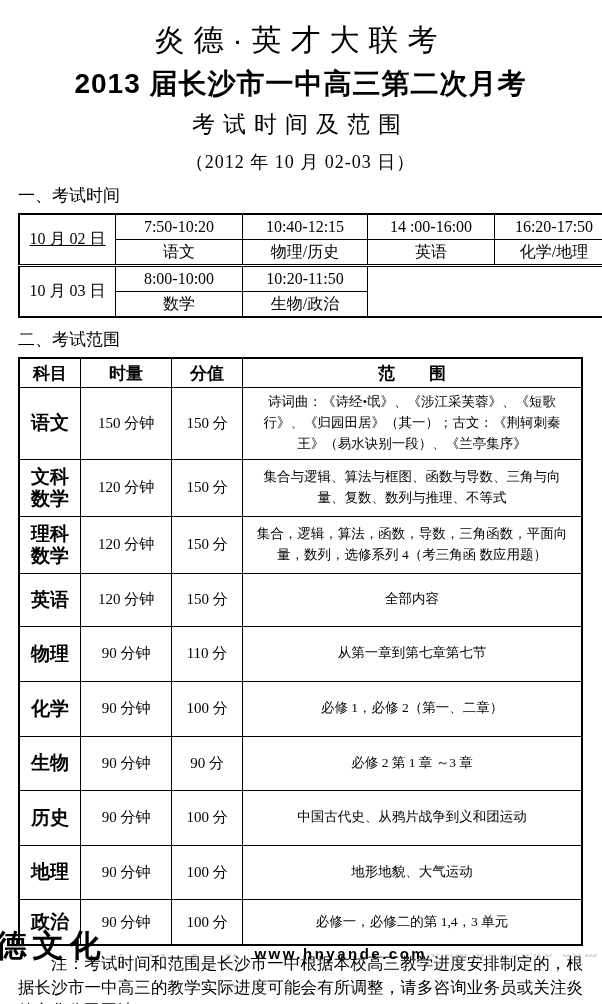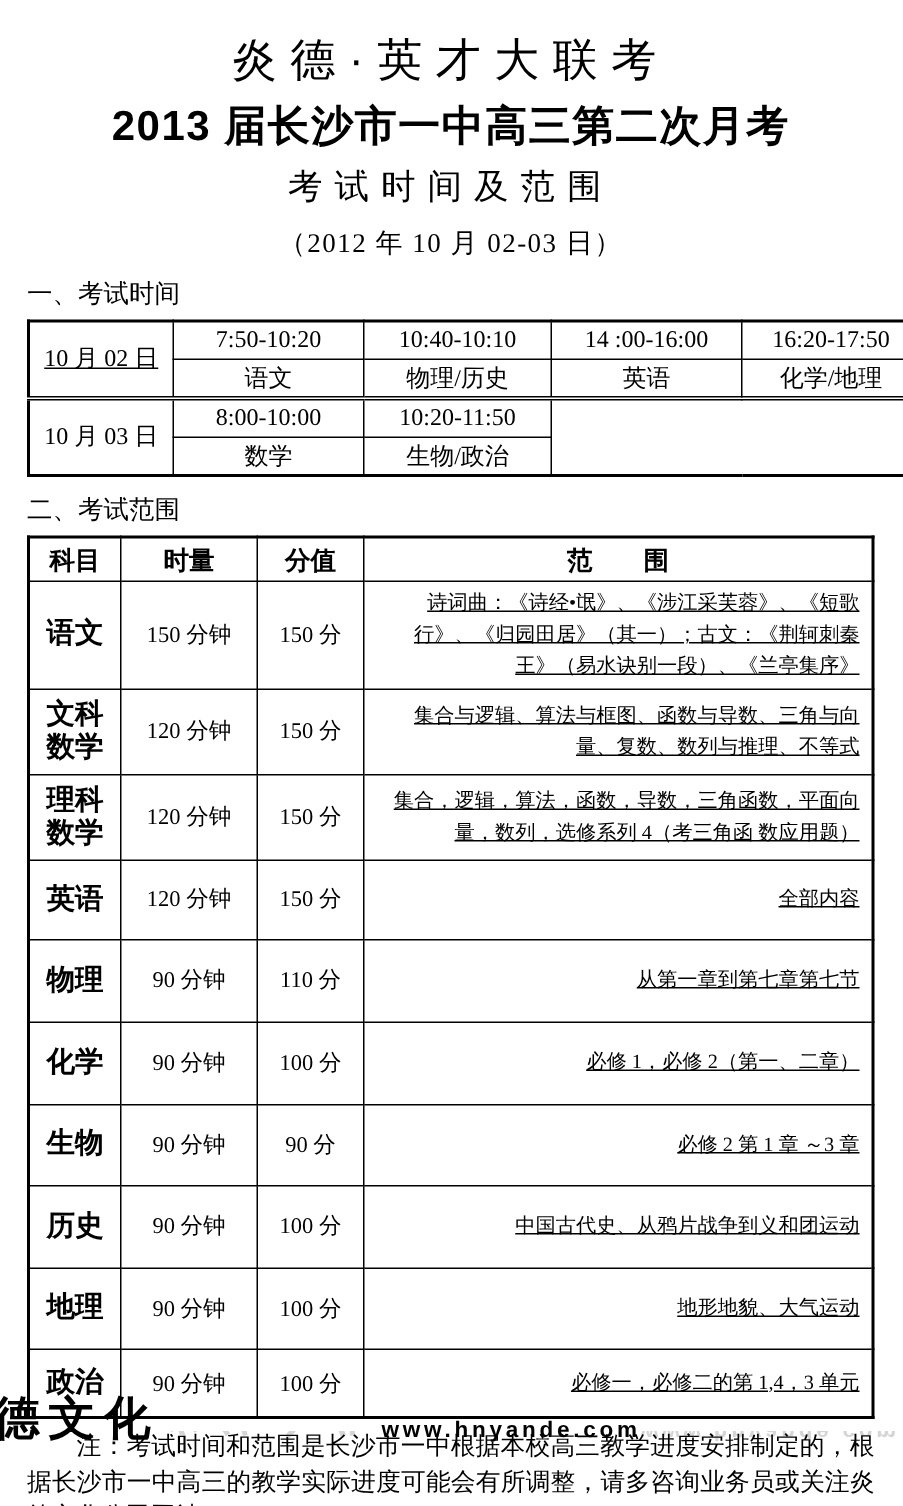--- a/index.html
+++ b/index.html
@@ -55,21 +55,21 @@
   }
   .scope .c-subj{width:52px;}
   .scope .c-dur{width:82px;}
   .scope .c-score{width:62px;}
   .scope td.subj{
     font-family:"Liberation Sans","DejaVu Sans",sans-serif;
     font-size:19px;font-weight:bold;text-align:center;line-height:1.15;
   }
   .scope td.dur,.scope td.score{font-size:15px;text-align:center;}
   .scope td.range{
-    font-size:13.5px;text-align:right;padding:4px 8px;line-height:1.55;text-decoration:underline;
+    font-size:13.5px;text-align:center;padding:4px 8px;line-height:1.55;
   }
   tr.h64{height:64px;} tr.h57{height:57px;} tr.h53{height:53px;}
   tr.h55{height:55px;} tr.h54{height:54px;} tr.h46{height:46px;}
 
   
   .note{
     font-size:16.5px;line-height:1.42;margin:6px 0 0 0;
     text-indent:2em;width:565px;text-align:justify;
     word-break:break-all;
   }
@@ -112,21 +112,21 @@
     <div class="date-line">（2012 年 10 月 02-03 日）</div>
   </div>
 
   <div class="section-heading">一、考试时间</div>
 
   <table class="sched outer">
     <tbody>
         <tr>
       <td class="c-date" rowspan="2">10 月 02 日</td>
       <td class="c1">7:50-10:20</td>
-      <td class="c2">10:40-10:10</td>
+      <td class="c2">10:40-12:15</td>
       <td class="c3">14 :00-16:00</td>
       <td class="c4">16:20-17:50</td>
     </tr>
     <tr>
       <td>语文</td>
       <td>物理/历史</td>
       <td>英语</td>
       <td>化学/地理</td>
     </tr>
     <tr class="sep">

